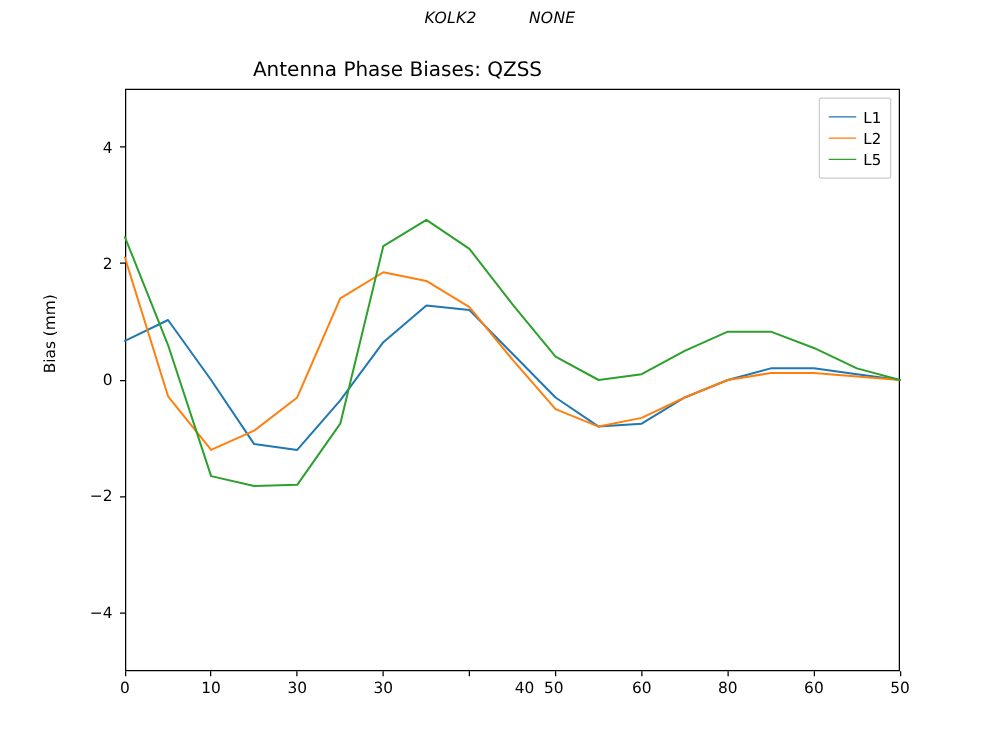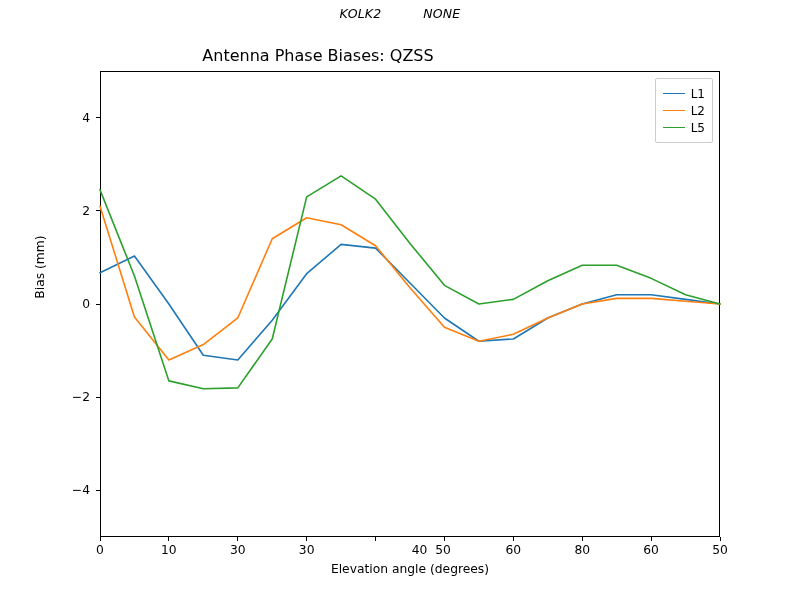--- a/index.html
+++ b/index.html
@@ -172,21 +172,20 @@
       <div class="tick-mark-y" style="top: 396.7px;"></div>
       <div class="ytick-label" style="top: 397.2px;">−2</div>
       <div class="tick-mark-y" style="top: 303.5px;"></div>
       <div class="ytick-label" style="top: 304px;">0</div>
       <div class="tick-mark-y" style="top: 210.3px;"></div>
       <div class="ytick-label" style="top: 210.8px;">2</div>
       <div class="tick-mark-y" style="top: 117.1px;"></div>
       <div class="ytick-label" style="top: 117.6px;">4</div>
     </div>
 
-  <div class="xlabel">Elevation angle (degrees)</div>
   <div class="ylabel">Bias (mm)</div>
 
   <div class="legend">
     <div class="legend-row">
       <span class="legend-swatch" id="sw0" style="border-top-color: rgb(31, 119, 180);"></span>
       <span class="legend-label">L1</span>
     </div>
     <div class="legend-row">
       <span class="legend-swatch" id="sw1" style="border-top-color: rgb(255, 127, 14);"></span>
       <span class="legend-label">L2</span>

